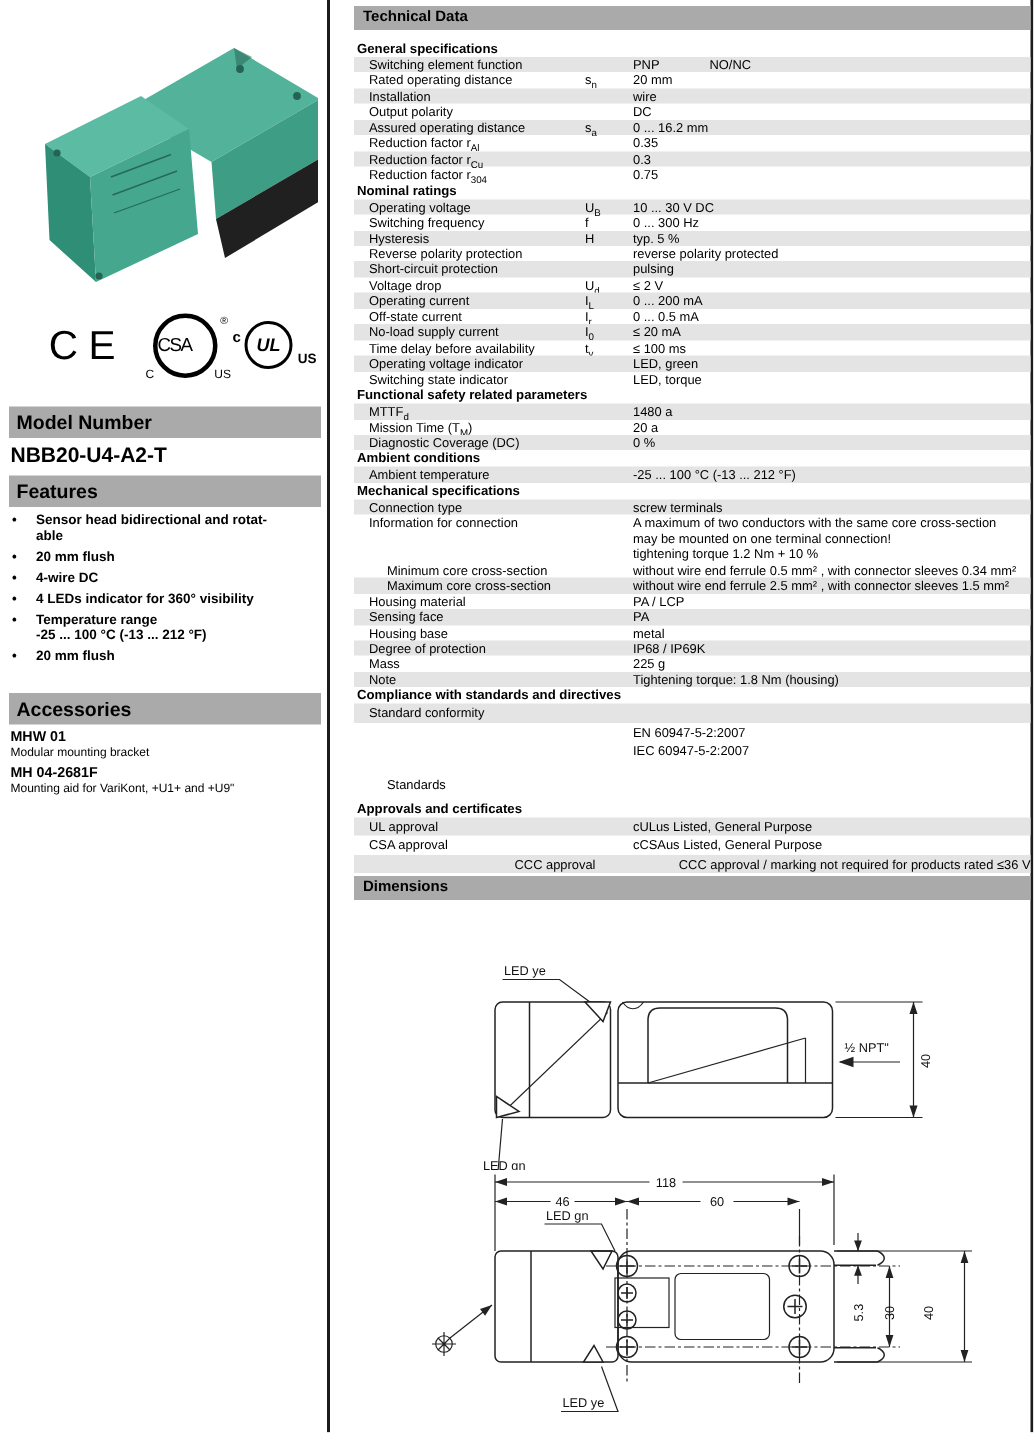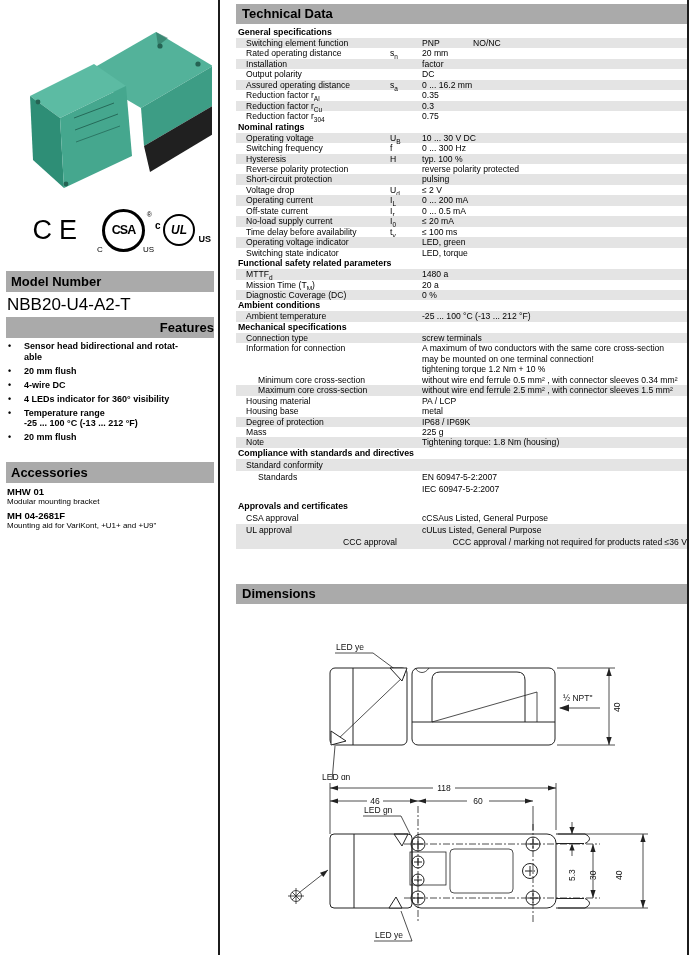--- a/index.html
+++ b/index.html
@@ -9,42 +9,42 @@
   .page-edge{position:absolute;left:687px;top:0;width:2px;height:955px;background:#1c1c1c;}
 
   
   .left-col{position:absolute;left:0;top:0;width:219px;height:955px;padding-left:44px;}
   .photo{position:absolute;left:8px;top:6px;}
   .logos{position:absolute;left:0;top:198px;width:213px;height:64px;display:flex;align-items:center;
          justify-content:flex-end;gap:18px;padding-right:4px;box-sizing:border-box;}
   .ce{font-size:27px;font-weight:400;letter-spacing:7px;}
   .mark{position:relative;display:inline-block;}
   .csa-circle{display:inline-block;width:37px;height:37px;border:3.5px solid #000;border-radius:50%;
-              text-align:center;line-height:37px;font-weight:bold;font-size:12.5px;letter-spacing:-1px;}
+              text-align:left;line-height:37px;font-weight:normal;font-size:12.5px;letter-spacing:-1px;}
   .csa-reg{position:absolute;right:-7px;top:2px;font-size:7px;}
   .csa-c{position:absolute;left:-5px;bottom:-2px;font-size:8px;}
   .csa-us{position:absolute;right:-9px;bottom:-2px;font-size:8px;}
   .ul-circle{display:inline-block;width:28px;height:28px;border:2.5px solid #000;border-radius:50%;
              text-align:center;line-height:28px;font-weight:bold;font-style:italic;font-size:12px;}
   .ul-c{position:absolute;left:-8px;top:6px;font-size:10px;font-weight:bold;}
   .ul-us{position:absolute;right:-16px;bottom:2px;font-size:9px;font-weight:bold;}
   .bar{background:#aaa;font-weight:bold;}
   .lbar{position:absolute;left:6px;width:208px;font-size:13px;padding:2.5px 0 3px 5px;box-sizing:border-box;}
-  .model-text{position:absolute;left:7px;top:295px;font-size:17px;font-weight:normal;}
+  .model-text{position:absolute;left:7px;top:295px;font-size:14px;font-weight:bold;}
   .features-list{position:absolute;left:8px;top:341px;width:206px;}
   .feat{display:flex;margin-bottom:3.5px;font-size:9px;font-weight:bold;line-height:10.5px;}
   .bullet{width:16px;flex:none;}
   .acc-list{position:absolute;left:7px;top:486px;width:206px;}
   .acc{margin-bottom:3px;}
   .acc-code{font-size:9.5px;font-weight:bold;line-height:11px;}
   .acc-desc{font-size:8px;line-height:10px;}
 
   
   .main-col{position:absolute;left:236px;top:0;width:451px;height:955px;}
-  .mbar{position:absolute;left:0;width:451px;font-size:13px;padding:2px 0 3px 6px;box-sizing:border-box;}
+  .mbar{position:absolute;left:0;width:451px;font-size:10px;padding:2px 0 3px 6px;box-sizing:border-box;}
   .tech-table{position:absolute;left:0;top:27px;width:451px;}
   .sec-title{font-size:8.8px;font-weight:bold;line-height:11px;padding-left:2px;}
   .sec-title.gap{margin-top:5px;}
   .row{position:relative;padding-left:10px;font-size:8.6px;line-height:10.45px;min-height:10.45px;}
   .row.stripe{background:#e4e4e4;}
   .lab{display:inline-block;width:144px;vertical-align:top;box-sizing:border-box;}
   .sym{display:inline-block;width:32px;vertical-align:top;}
   .val{display:inline-block;width:258px;vertical-align:top;}
   .val2{position:absolute;left:237px;top:0;}
   sub{font-size:6.5px;line-height:0;}
@@ -93,21 +93,21 @@
       <span class="mark" style="margin-right:14px;">
         <span class="ul-c">c</span>
         <span class="ul-circle">UL</span>
         <span class="ul-us">US</span>
       </span>
     </div>
 
     <div class="bar lbar" style="top:271px;">Model Number</div>
     <div class="model-text">NBB20-U4-A2-T</div>
 
-    <div class="bar lbar" style="top:317px;text-align:right;">Features</div>
+    <div class="bar lbar" style="top:317px;">Features</div>
     <div class="features-list">
         <div class="feat">
           <span class="bullet">•</span>
           <span class="ftext">Sensor head bidirectional and rotat-<br>able</span>
         </div>
         <div class="feat">
           <span class="bullet">•</span>
           <span class="ftext">20 mm flush</span>
         </div>
         <div class="feat">
@@ -140,30 +140,30 @@
         </div>
       </div>
   </div>
 
   <div class="main-col">
     <div class="bar mbar" style="top:4px;">Technical Data</div>
     <div class="tech-table">
         <div class="sec-title">General specifications</div>
         <div class="row stripe"><span class="lab">Switching element function</span><span class="sym"></span><span class="val">PNP</span><span class="val2">NO/NC</span></div>
         <div class="row"><span class="lab">Rated operating distance</span><span class="sym">s<sub>n</sub></span><span class="val">20 mm</span></div>
-        <div class="row stripe"><span class="lab">Installation</span><span class="sym"></span><span class="val">factor</span></div>
+        <div class="row stripe"><span class="lab">Installation</span><span class="sym"></span><span class="val">wire</span></div>
         <div class="row"><span class="lab">Output polarity</span><span class="sym"></span><span class="val">DC</span></div>
         <div class="row stripe"><span class="lab">Assured operating distance</span><span class="sym">s<sub>a</sub></span><span class="val">0 ... 16.2 mm</span></div>
         <div class="row"><span class="lab">Reduction factor r<sub>Al</sub></span><span class="sym"></span><span class="val">0.35</span></div>
         <div class="row stripe"><span class="lab">Reduction factor r<sub>Cu</sub></span><span class="sym"></span><span class="val">0.3</span></div>
         <div class="row"><span class="lab">Reduction factor r<sub>304</sub></span><span class="sym"></span><span class="val">0.75</span></div>
         <div class="sec-title">Nominal ratings</div>
         <div class="row stripe"><span class="lab">Operating voltage</span><span class="sym">U<sub>B</sub></span><span class="val">10 ... 30 V DC</span></div>
         <div class="row"><span class="lab">Switching frequency</span><span class="sym">f</span><span class="val">0 ... 300 Hz</span></div>
-        <div class="row stripe"><span class="lab">Hysteresis</span><span class="sym">H</span><span class="val">typ. 100 %</span></div>
+        <div class="row stripe"><span class="lab">Hysteresis</span><span class="sym">H</span><span class="val">typ. 5 %</span></div>
         <div class="row"><span class="lab">Reverse polarity protection</span><span class="sym"></span><span class="val">reverse polarity protected</span></div>
         <div class="row stripe"><span class="lab">Short-circuit protection</span><span class="sym"></span><span class="val">pulsing</span></div>
         <div class="row"><span class="lab">Voltage drop</span><span class="sym">U<sub>d</sub></span><span class="val">≤ 2 V</span></div>
         <div class="row stripe"><span class="lab">Operating current</span><span class="sym">I<sub>L</sub></span><span class="val">0 ... 200 mA</span></div>
         <div class="row"><span class="lab">Off-state current</span><span class="sym">I<sub>r</sub></span><span class="val">0 ... 0.5 mA</span></div>
         <div class="row stripe"><span class="lab">No-load supply current</span><span class="sym">I<sub>0</sub></span><span class="val">≤ 20 mA</span></div>
         <div class="row"><span class="lab">Time delay before availability</span><span class="sym">t<sub>v</sub></span><span class="val">≤ 100 ms</span></div>
         <div class="row stripe"><span class="lab">Operating voltage indicator</span><span class="sym"></span><span class="val">LED, green</span></div>
         <div class="row"><span class="lab">Switching state indicator</span><span class="sym"></span><span class="val">LED, torque</span></div>
         <div class="sec-title">Functional safety related parameters</div>
@@ -171,30 +171,31 @@
         <div class="row"><span class="lab">Mission Time (T<sub>M</sub>)</span><span class="sym"></span><span class="val">20 a</span></div>
         <div class="row stripe"><span class="lab">Diagnostic Coverage (DC)</span><span class="sym"></span><span class="val">0 %</span></div>
         <div class="sec-title">Ambient conditions</div>
         <div class="row stripe"><span class="lab">Ambient temperature</span><span class="sym"></span><span class="val">-25 ... 100 °C (-13 ... 212 °F)</span></div>
         <div class="sec-title">Mechanical specifications</div>
         <div class="row stripe"><span class="lab">Connection type</span><span class="sym"></span><span class="val">screw terminals</span></div>
         <div class="row"><span class="lab">Information for connection</span><span class="sym"></span><span class="val">A maximum of two conductors with the same core cross-section<br>may be mounted on one terminal connection!<br>tightening torque 1.2 Nm + 10 %</span></div>
         <div class="row"><span class="lab" style="padding-left: 12px;">Minimum core cross-section</span><span class="sym"></span><span class="val">without wire end ferrule 0.5 mm² , with connector sleeves 0.34 mm²</span></div>
         <div class="row stripe"><span class="lab" style="padding-left: 12px;">Maximum core cross-section</span><span class="sym"></span><span class="val">without wire end ferrule 2.5 mm² , with connector sleeves 1.5 mm²</span></div>
         <div class="row"><span class="lab">Housing material</span><span class="sym"></span><span class="val">PA / LCP</span></div>
+        <div class="row stripe"><span class="lab">Sensing face</span><span class="sym"></span><span class="val">PA</span></div>
         <div class="row"><span class="lab">Housing base</span><span class="sym"></span><span class="val">metal</span></div>
         <div class="row stripe"><span class="lab">Degree of protection</span><span class="sym"></span><span class="val">IP68 / IP69K</span></div>
         <div class="row"><span class="lab">Mass</span><span class="sym"></span><span class="val">225 g</span></div>
         <div class="row stripe"><span class="lab">Note</span><span class="sym"></span><span class="val">Tightening torque: 1.8 Nm (housing)</span></div>
         <div class="sec-title">Compliance with standards and directives</div>
         <div class="row stripe" style="line-height: 12.3px; min-height: 12.3px;"><span class="lab">Standard conformity</span><span class="sym"></span><span class="val"></span></div>
-        <div class="row" style="line-height: 12.3px; min-height: 12.3px;"><span class="lab" style="padding-left: 12px;">Standards</span><span class="sym"></span><span class="val">EN 60947-5-2:2007<br>IEC 60947-5-2:2007</span></div>
+        <div class="row" style="line-height: 12.3px; min-height: 12.3px;"><span class="lab" style="padding-left: 12px; margin-top: 35px;">Standards</span><span class="sym"></span><span class="val">EN 60947-5-2:2007<br>IEC 60947-5-2:2007</span></div>
         <div class="sec-title gap">Approvals and certificates</div>
+        <div class="row stripe" style="line-height: 12.3px; min-height: 12.3px;"><span class="lab">UL approval</span><span class="sym"></span><span class="val">cULus Listed, General Purpose</span></div>
         <div class="row" style="line-height: 12.3px; min-height: 12.3px;"><span class="lab">CSA approval</span><span class="sym"></span><span class="val">cCSAus Listed, General Purpose</span></div>
-        <div class="row stripe" style="line-height: 12.3px; min-height: 12.3px;"><span class="lab">UL approval</span><span class="sym"></span><span class="val">cULus Listed, General Purpose</span></div>
         <div class="row stripe" style="line-height: 12.3px; min-height: 12.3px; text-align: right;"><span class="lab">CCC approval</span><span class="sym"></span><span class="val">CCC approval / marking not required for products rated ≤36 V</span></div>
       </div>
 
     <div class="bar mbar" style="top:584px;">Dimensions</div>
 
     <svg class="drawing" style="top:600px;" width="451" height="180" viewBox="0 0 451 180">
       <text x="100" y="50">LED ye</text>
       <path class="thin" d="M99,53 H137 L160,70"></path>
       <rect class="ln" x="94" y="68" width="77" height="77" rx="5"></rect>
       <line class="ln" x1="117" y1="68" x2="117" y2="145"></line>

